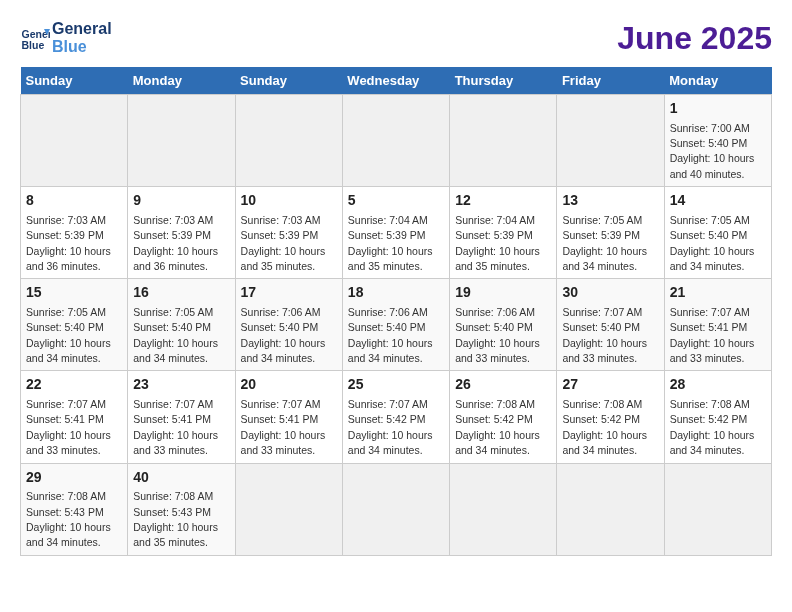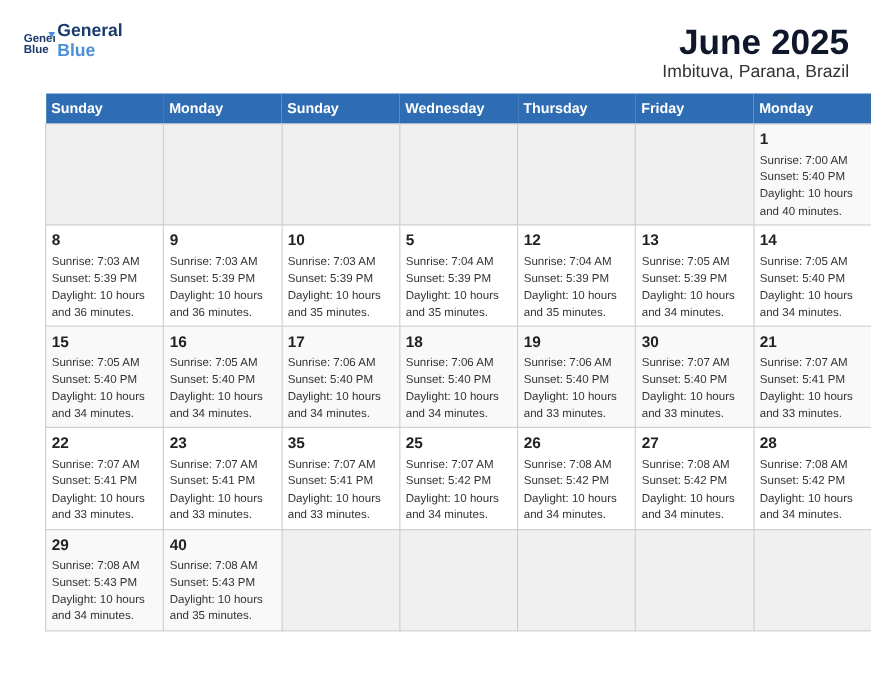--- a/index.html
+++ b/index.html
@@ -24,32 +24,32 @@
       width: 30px;
       height: 30px;
       margin-right: 2px;
     }
     .title-area {
       text-align: right;
     }
     .title-area h1 {
       font-size: 32px;
       font-weight: bold;
-      color: #0f172a;
+      color: #4c1d95;
+      text-align: center;
     }
     .title-area h2 {
       font-size: 16px;
       font-weight: normal;
       color: #333;
     }
     table {
       width: 100%;
       border-collapse: collapse;
       font-size: 11px;
-      margin-left: 21px;
     }
     thead tr th {
       background-color: #2e6db4;
       color: white;
       text-align: left;
       padding: 6px 5px;
       font-size: 13px;
       font-weight: bold;
     }
     tbody tr td {
@@ -91,21 +91,20 @@
       <text x="2" y="34" font-size="14" font-weight="bold" fill="#1a3a6c">Blue</text>
       <polygon points="32,8 40,8 36,16" fill="#4a90d9"></polygon>
     </svg>
     <div>
       <div style="font-size:16px;font-weight:bold;color:#1a3a6c;">General</div>
       <div style="font-size:16px;font-weight:bold;color:#4a90d9;">Blue</div>
     </div>
   </div>
   <div class="title-area">
     <h1>June 2025</h1>
-    <h2>Imbituva, Parana, Brazil</h2>
   </div>
 </div>
 
 <table>
   <thead>
     <tr id="header-row">
     <th>Sunday</th>
         <th>Monday</th>
         <th>Sunday</th>
         <th>Wednesday</th>
@@ -224,21 +223,21 @@
         <span class="day-info">Sunset: 5:41 PM</span><br>
         <span class="day-info">Daylight: 10 hours and 33 minutes.</span>
       </td>
         <td>
         <span class="day-number">23</span>
         <span class="day-info">Sunrise: 7:07 AM</span><br>
         <span class="day-info">Sunset: 5:41 PM</span><br>
         <span class="day-info">Daylight: 10 hours and 33 minutes.</span>
       </td>
         <td>
-        <span class="day-number">35</span>
+        <span class="day-number">20</span>
         <span class="day-info">Sunrise: 7:07 AM</span><br>
         <span class="day-info">Sunset: 5:41 PM</span><br>
         <span class="day-info">Daylight: 10 hours and 33 minutes.</span>
       </td>
         <td>
         <span class="day-number">25</span>
         <span class="day-info">Sunrise: 7:07 AM</span><br>
         <span class="day-info">Sunset: 5:42 PM</span><br>
         <span class="day-info">Daylight: 10 hours and 34 minutes.</span>
       </td>

